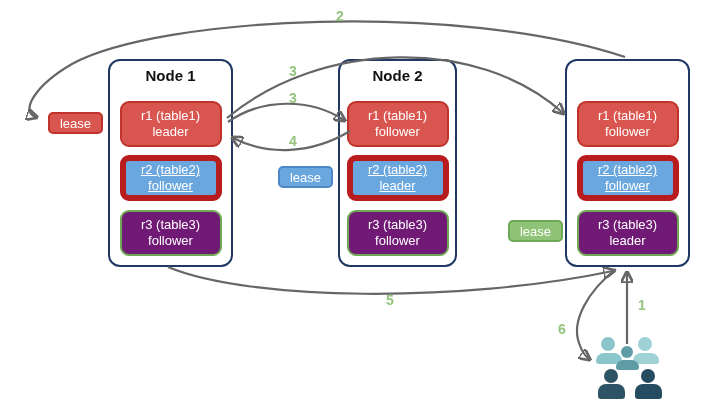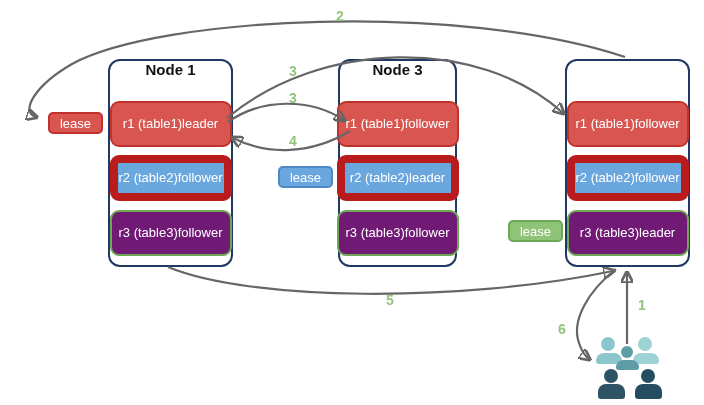--- a/index.html
+++ b/index.html
@@ -8,30 +8,30 @@
     font-family:"Liberation Sans","DejaVu Sans",sans-serif;overflow:hidden;
   }
   .arrows{position:absolute;left:0;top:0;z-index:3;pointer-events:none;}
   .arrows path, .arrows line{stroke:#666666;stroke-width:2.2;fill:none;}
 
   .node{
     position:absolute;width:125px;height:208px;background:#ffffff;
     border:2px solid #1F3864;border-radius:12px;box-sizing:border-box;z-index:2;
   }
   .node-title{
-    position:absolute;top:0;left:0;width:100%;text-align:center;
+    position:absolute;top:6px;left:0;width:100%;text-align:center;
     font-size:15px;font-weight:bold;color:#111111;
   }
   .replica{
-    position:absolute;left:50%;transform:translateX(-50%);width:122px;height:46px;
-    border-radius:9px;box-sizing:border-box;display:flex;
+    position:absolute;left:50%;transform:translateX(-50%);width:102px;height:46px;
+    border-radius:9px;box-sizing:border-box;display:flex;flex-direction:column;
     align-items:center;justify-content:center;color:#ffffff;font-size:13px;line-height:1.22;
   }
   .replica.red{background:#D95650;border:2px solid #C0332C;}
-  .replica.blue{background:#6BA7DF;border:8px solid #b91c1c;}
+  .replica.blue{background:#6BA7DF;border:6px solid #b91c1c;text-decoration:underline;}
   .replica.green{background:#701a75;border:2px solid #6FA855;}
   .r-pos-0{top:40px;} .r-pos-1{top:94px;} .r-pos-2{top:149px;}
 
   .lease{
     position:absolute;width:55px;height:22px;border-radius:5px;box-sizing:border-box;
     display:flex;align-items:center;justify-content:center;color:#ffffff;font-size:13px;z-index:2;
   }
   .lease.red{background:#D95650;border:2px solid #C0332C;}
   .lease.blue{background:#6BA7DF;border:2px solid #4E88C7;}
   .lease.green{background:#8FC377;border:2px solid #6FA855;}
@@ -75,21 +75,21 @@
       <span>r2 (table2)</span>
       <span>follower</span>
     </div>
     <div class="replica green r-pos-2">
       <span>r3 (table3)</span>
       <span>follower</span>
     </div>
   </div>
 
   <div class="node" style="left:338px;top:59px;width:119px;">
-    <div class="node-title">Node 3</div>
+    <div class="node-title">Node 2</div>
     <div class="replica red r-pos-0">
       <span>r1 (table1)</span>
       <span>follower</span>
     </div>
     <div class="replica blue r-pos-1">
       <span>r2 (table2)</span>
       <span>leader</span>
     </div>
     <div class="replica green r-pos-2">
       <span>r3 (table3)</span>

